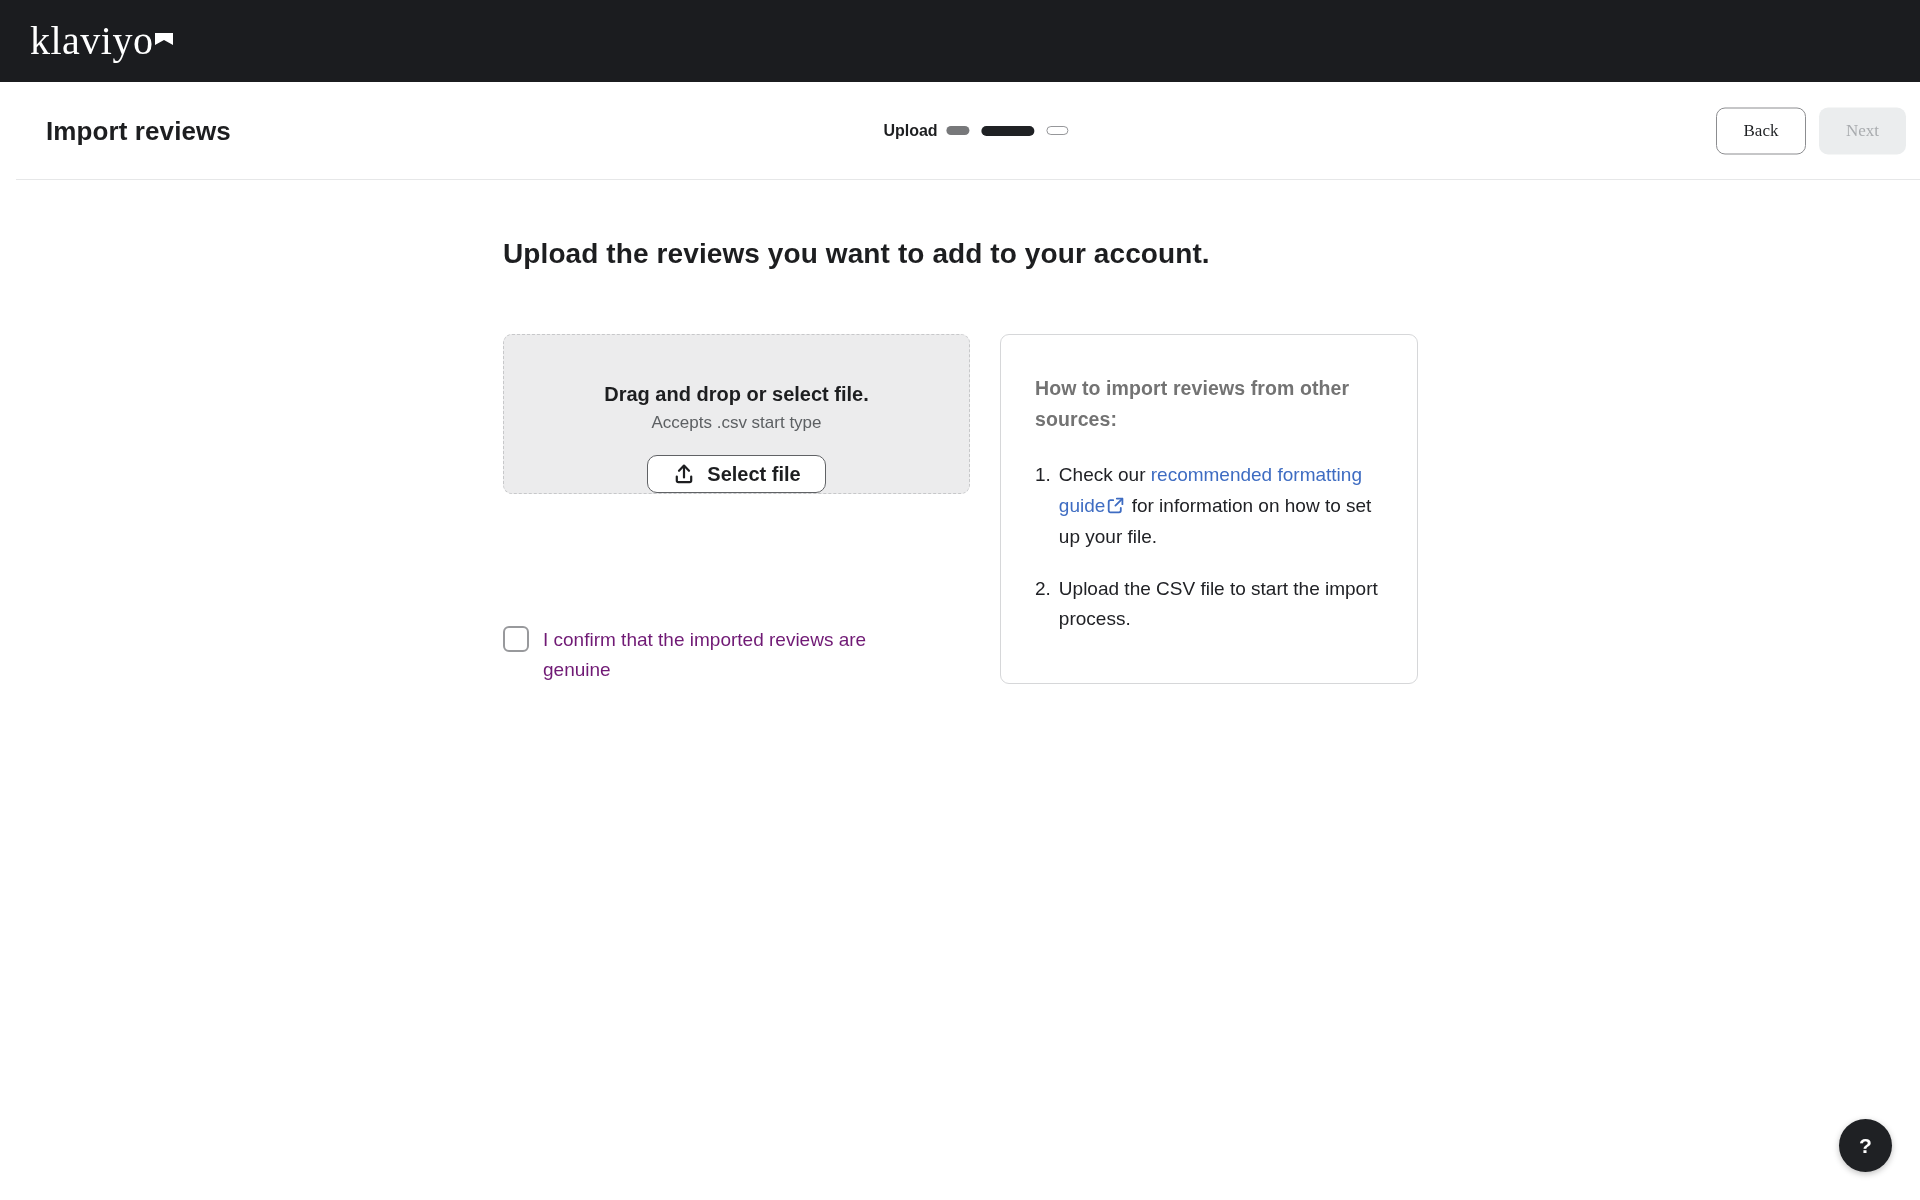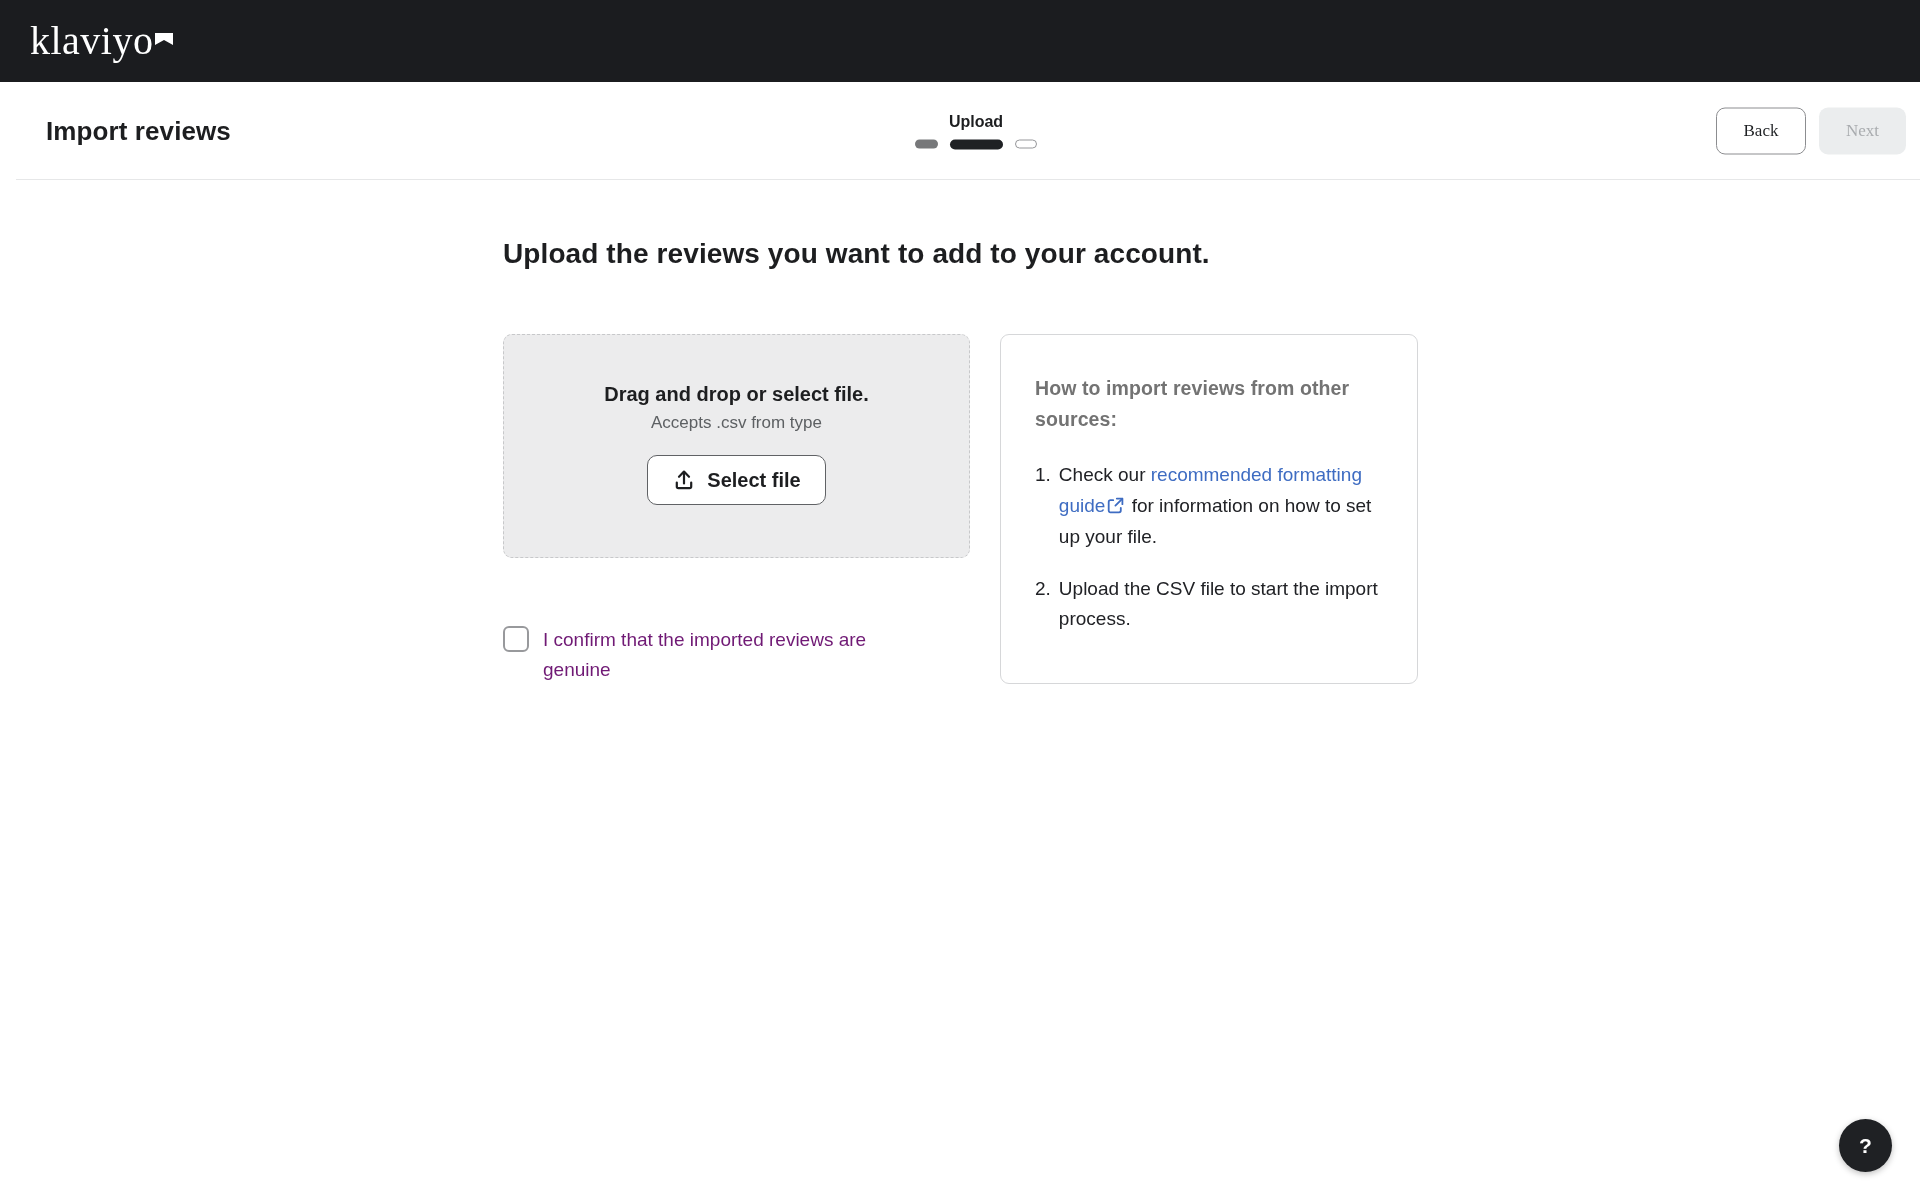--- a/index.html
+++ b/index.html
@@ -31,21 +31,21 @@
   .header {
     position: absolute; left: 16px; top: 82px; width: 1920px; height: 98px;
     background: #ffffff; border-bottom: 1px solid #e6e7e8;
   }
   .page-title {
     position: absolute; left: 30px; top: 50%; transform: translateY(-50%);
     font-size: 26px; font-weight: 700; color: #1d1e20; letter-spacing: 0.1px;
   }
   .stepper {
     position: absolute; left: 960px; top: 50%; transform: translate(-50%, -50%);
-    display: flex; flex-direction: column; align-items: center; gap: 9px;
+    display: flex; align-items: center; gap: 9px;
   }
   .step-label { font-size: 16px; font-weight: 700; color: #1d1e20; }
   .pills { display: flex; align-items: center; gap: 12px; }
   .pill { height: 9px; border-radius: 5px; }
   .pill.done   { width: 23px; background: #77787a; }
   .pill.active { width: 53px; background: #1f2124; height: 10px; }
   .pill.todo   { width: 22px; background: #ffffff; border: 1.5px solid #96979a; }
   .header-actions {
     position: absolute; right: 30px; top: 50%; transform: translateY(-50%);
     display: flex; gap: 13px;
@@ -66,21 +66,21 @@
     background: #ebedee; color: #a9acaf;
     border: none; cursor: default;
   }
 
   
   .upload-heading {
     position: absolute; left: 503px; top: 238px;
     font-size: 28px; font-weight: 600; color: #1d1e20; letter-spacing: 0.1px;
   }
   .dropzone {
-    position: absolute; left: 503px; top: 334px; width: 467px; height: 224px;
+    position: absolute; left: 503px; top: 334px; width: 467px; height: 160px;
     background: #ececed;
     border: 1px dashed #c7c8ca; border-radius: 9px;
     display: flex; flex-direction: column; align-items: center;
     padding-top: 48px; cursor: pointer;
   }
   .dz-title { font-size: 20px; font-weight: 600; color: #1d1e20; }
   .dz-sub { margin-top: 7px; font-size: 17px; color: #5d6063; }
   .btn-select {
     margin-top: 22px;
     height: 50px; padding: 0 24px;
@@ -159,21 +159,21 @@
     <div class="header-actions">
       <button class="btn btn-back">Back</button>
       <button class="btn btn-next" disabled="">Next</button>
     </div>
   </div>
 
   <h2 class="upload-heading">Upload the reviews you want to add to your account.</h2>
 
   <div class="dropzone">
     <div class="dz-title">Drag and drop or select file.</div>
-    <div class="dz-sub">Accepts .csv from type</div>
+    <div class="dz-sub">Accepts .csv start type</div>
     <button class="btn-select">
       <svg width="24" height="24" viewBox="0 0 24 24" fill="none" stroke="#1d1e20" stroke-width="2.2" stroke-linecap="round" stroke-linejoin="round">
         <path d="M12 15.5 V4"></path>
         <path d="M7 8.8 L12 3.6 L17 8.8"></path>
         <path d="M4.8 14.5 V18.6 A1.6 1.6 0 0 0 6.4 20.2 H17.6 A1.6 1.6 0 0 0 19.2 18.6 V14.5"></path>
       </svg>
       <span>Select file</span>
     </button>
   </div>
 

